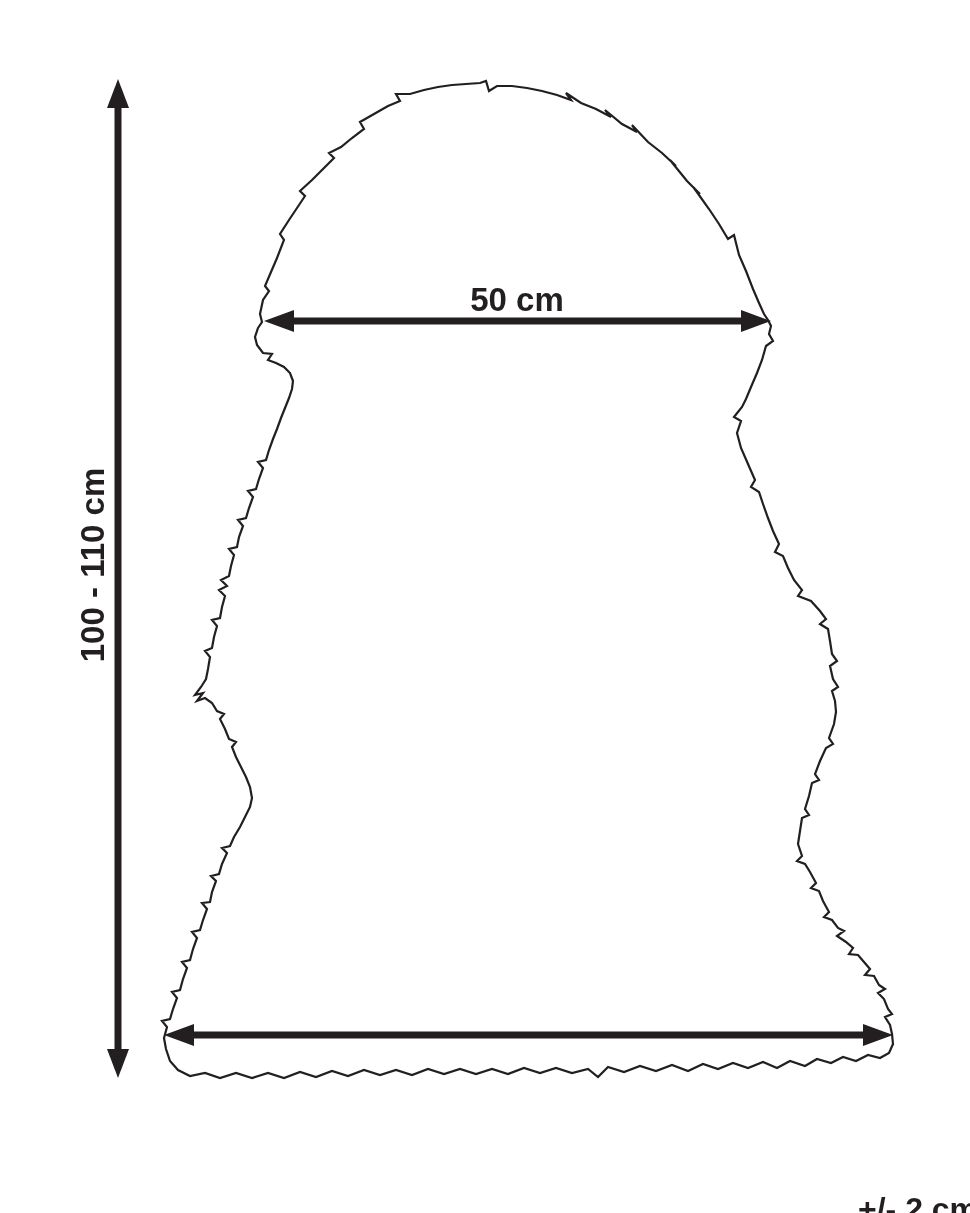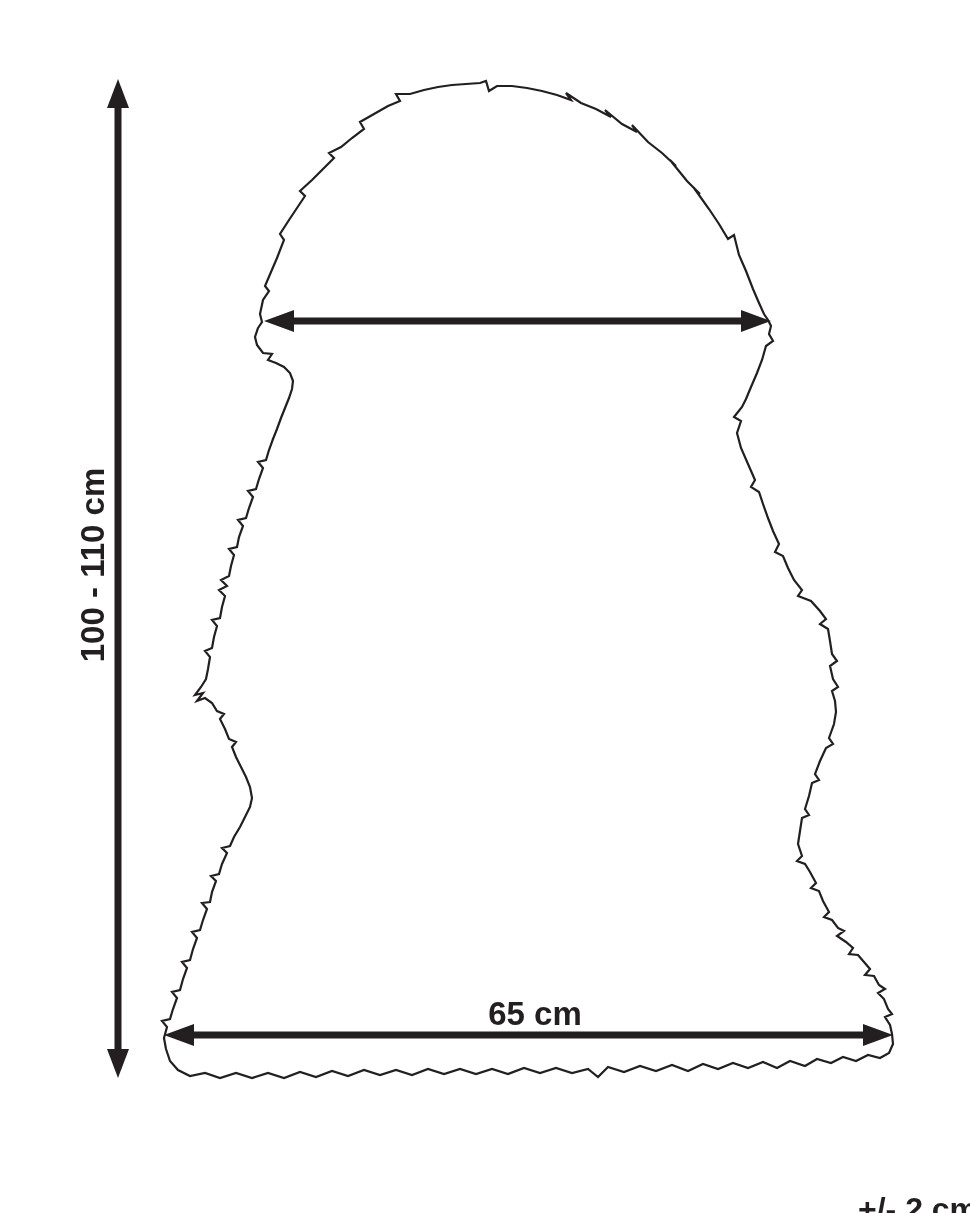--- a/index.html
+++ b/index.html
@@ -112,20 +112,20 @@
       <polygon points="771,321 741,310 741,332"></polygon>
     </g>
 
     <g fill="#231f20" stroke="none">
       <rect x="182" y="1031.5" width="693" height="7"></rect>
       <polygon points="164,1035 194,1024 194,1046"></polygon>
       <polygon points="893,1035 863,1024 863,1046"></polygon>
     </g>
   </svg>
 
+  <div class="label label-top-width">50 cm</div>
 
-  <div class="label label-bottom-width">65 cm</div>
 
   <div class="label label-height">100 - 110 cm</div>
 
   <div class="label label-tolerance">+/- 2 cm</div>
 
 </div>
 
 </body></html>

